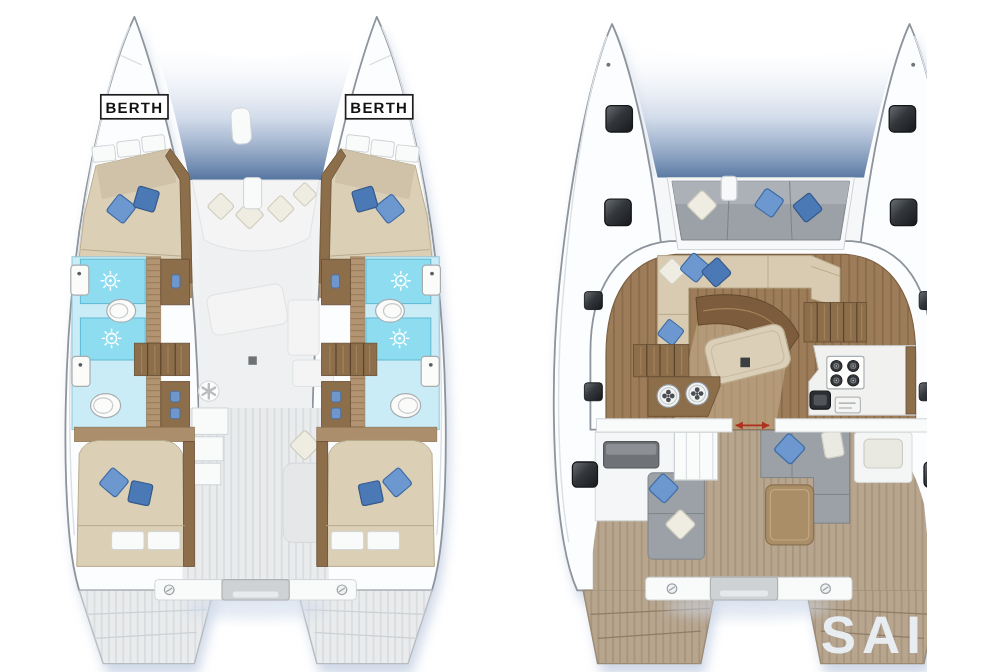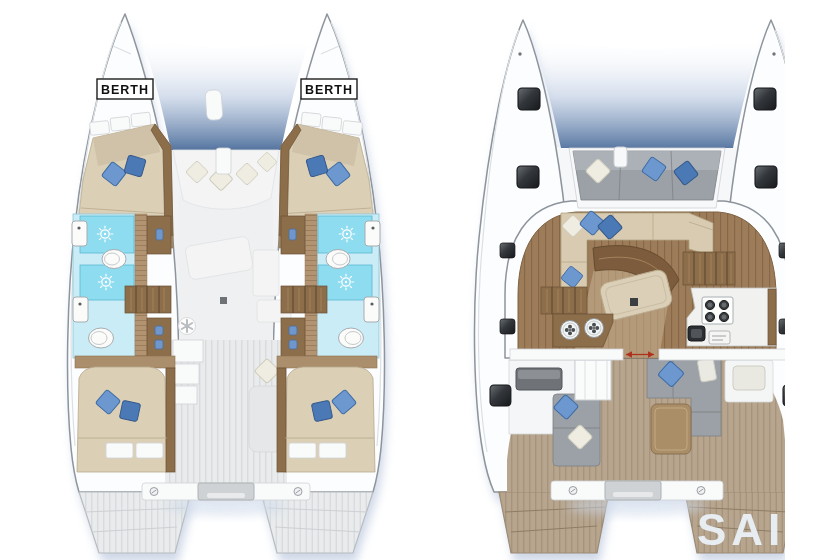--- a/index.html
+++ b/index.html
@@ -1,17 +1,17 @@
 <!DOCTYPE html>
 <html style="--hull-white: #fcfdfe; --outline-gray: #8d949c; --shadow-blue: #c3cfe2; --bed-beige: #dbcfb6; --wood-brown: #8d6e4b; --pillow-blue: #6d98cf; --pillow-blue-dark: #4a79b6; --shower-blue: #8edcf0; --tile-blue: #c9ecf6; --saloon-floor: #9c7c59; --deck-tan: #b7a58e; --deck-gray: #e9ebec; --seat-gray: #9ba1a6; --sofa-beige: #d8cbb1; --hatch-dark: #17191c; --arrow-red: #b03020;"><head>
 <meta charset="utf-8">
 <style>
   html,body{margin:0;padding:0;background:#fff;}
   .stage{position:relative;width:772px;height:560px;background:#fff;overflow:hidden;
-         font-family:"Liberation Sans",sans-serif;margin-left:13px;}
+         font-family:"Liberation Sans",sans-serif;}
   svg{position:absolute;left:0;top:0;}
   
   .hull{fill:var(--hull-white,#fcfdfe);stroke:var(--outline-gray,#8d949c);stroke-width:1.5;stroke-linejoin:round;}
   .gun{fill:none;stroke:#dce0e3;stroke-width:1.2;}
   .berthbox{fill:#ffffff;stroke:#1d1d1d;stroke-width:1.4;}
   .berthtxt{font:700 12.5px "Liberation Sans",sans-serif;letter-spacing:1px;fill:#111;text-anchor:middle;}
   .bed{fill:var(--bed-beige,#dbcfb6);stroke:#b8a98b;stroke-width:.8;}
   .bedshade{fill:#cdc0a6;}
   .wood{fill:var(--wood-brown,#8d6e4b);stroke:#6a5034;stroke-width:.7;}
   .woodlite{fill:#ab8f6c;stroke:#8d7252;stroke-width:.6;}

